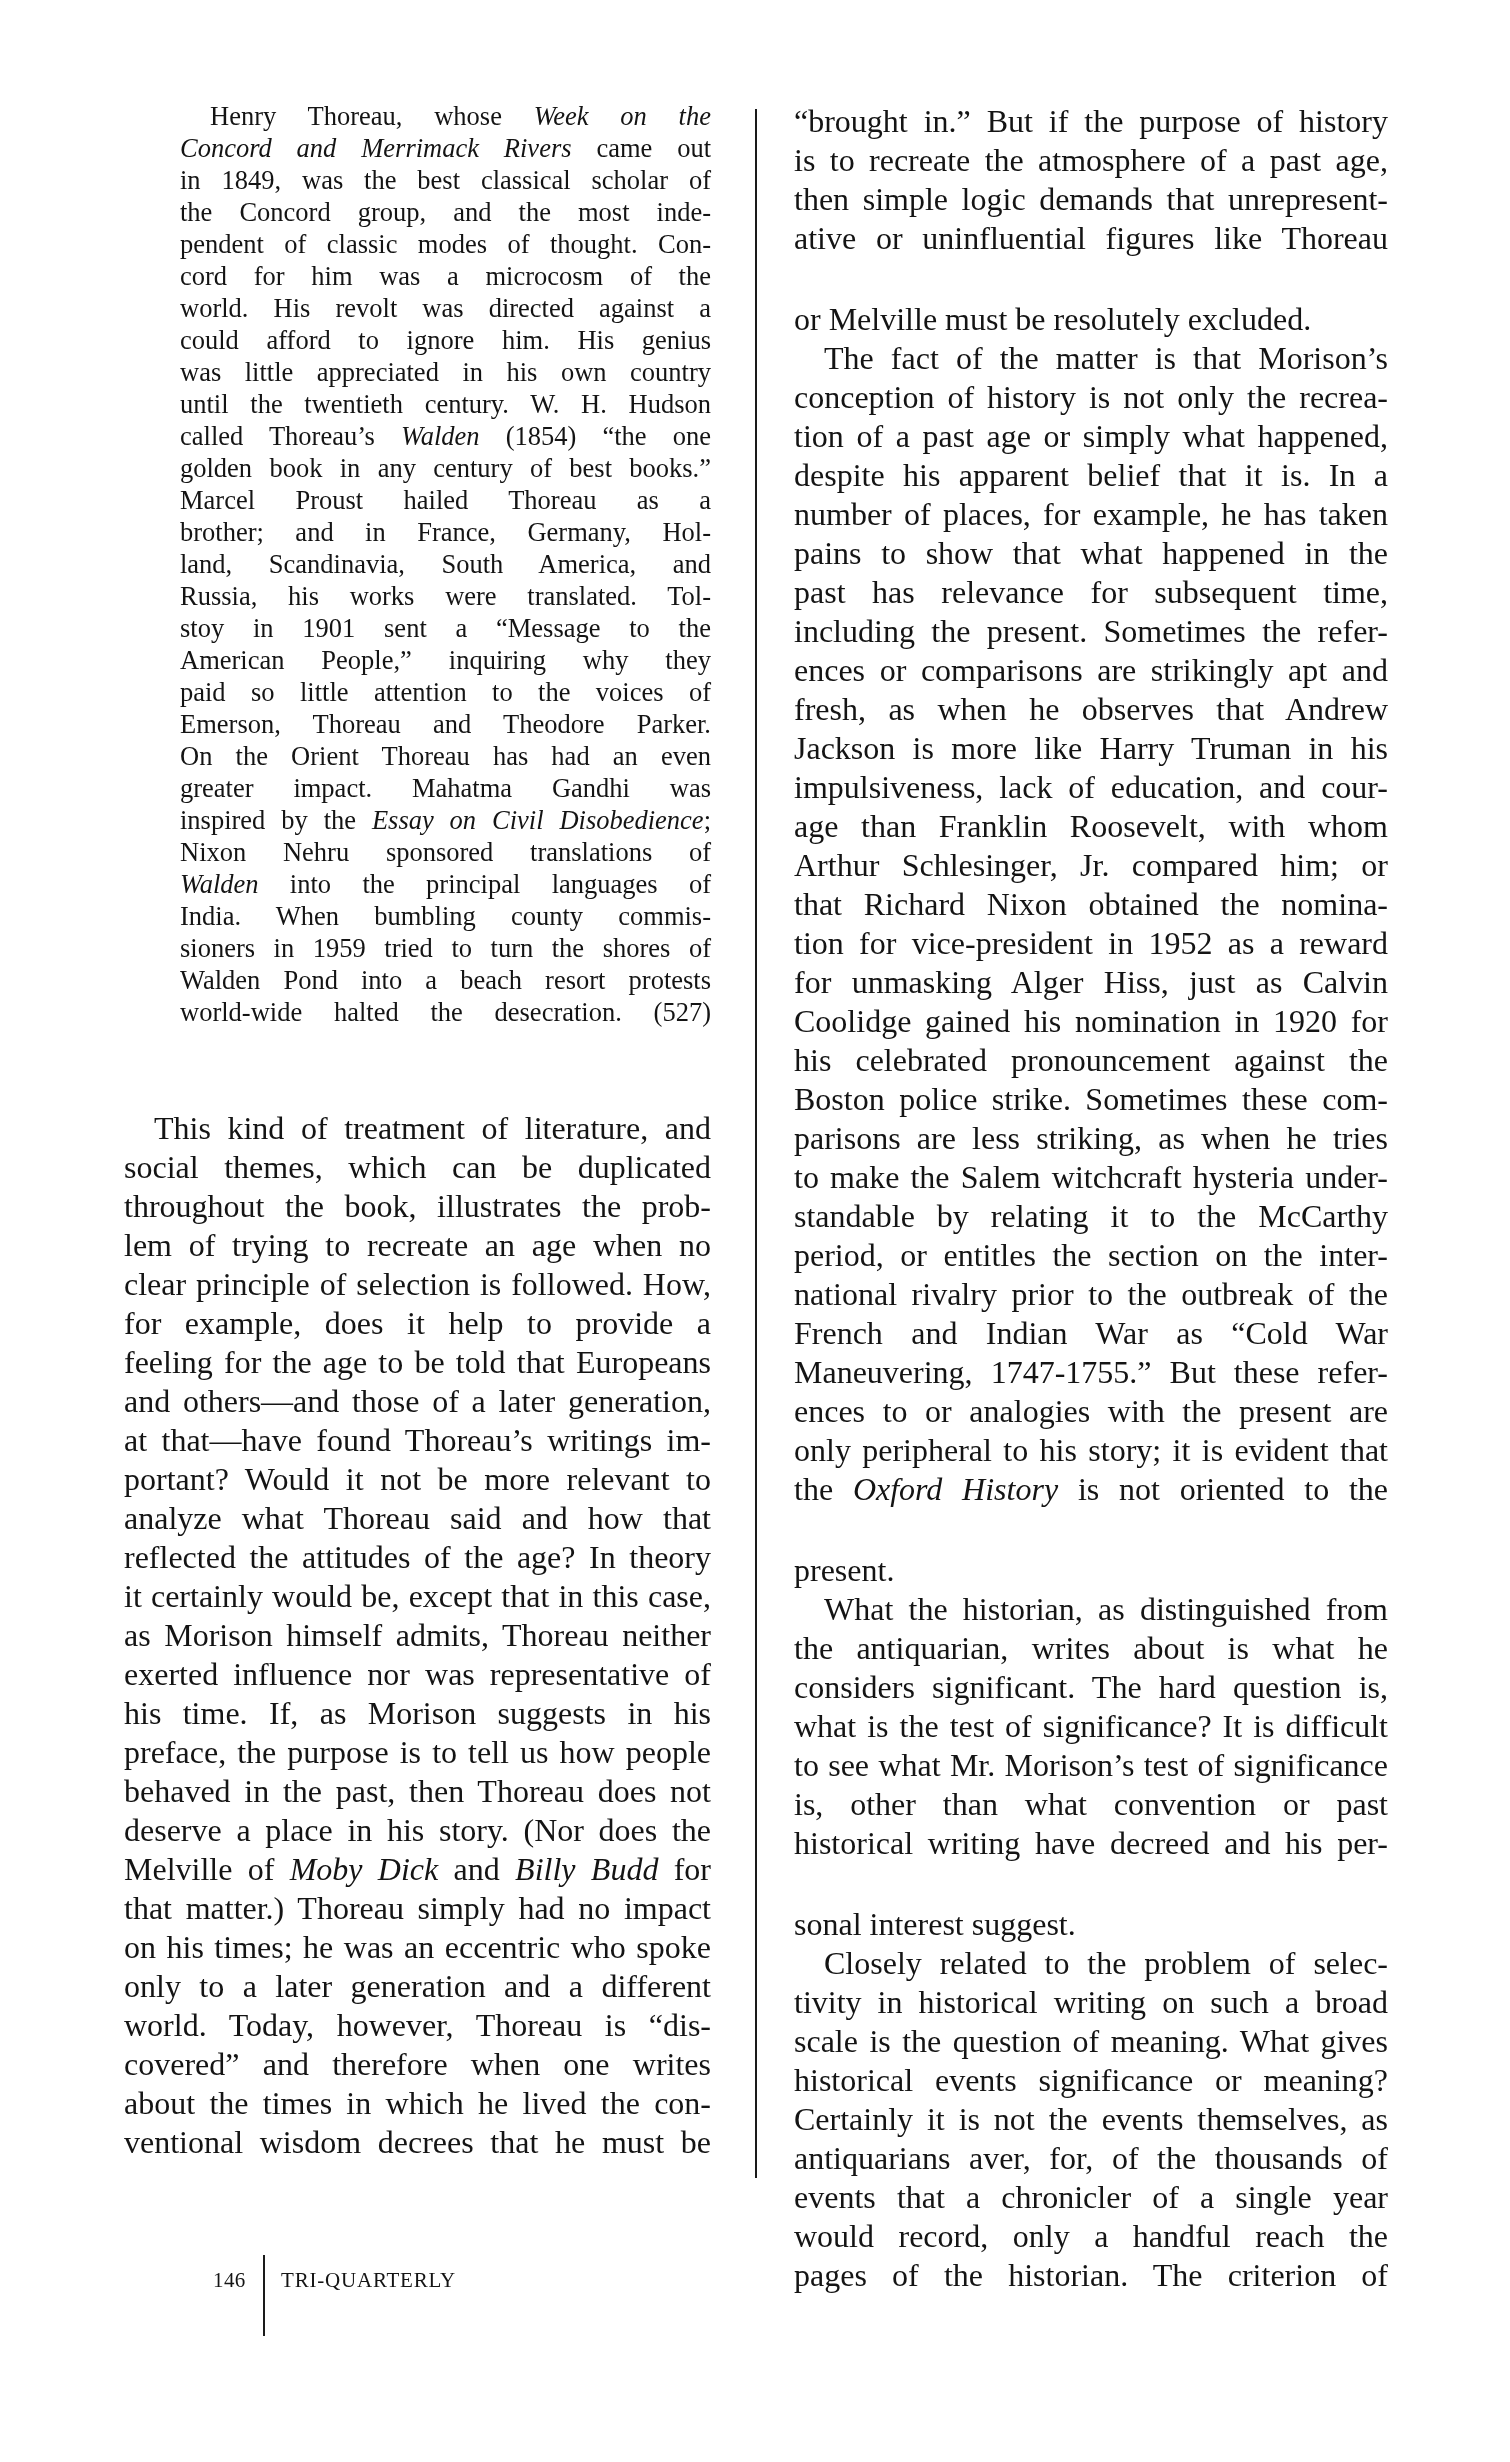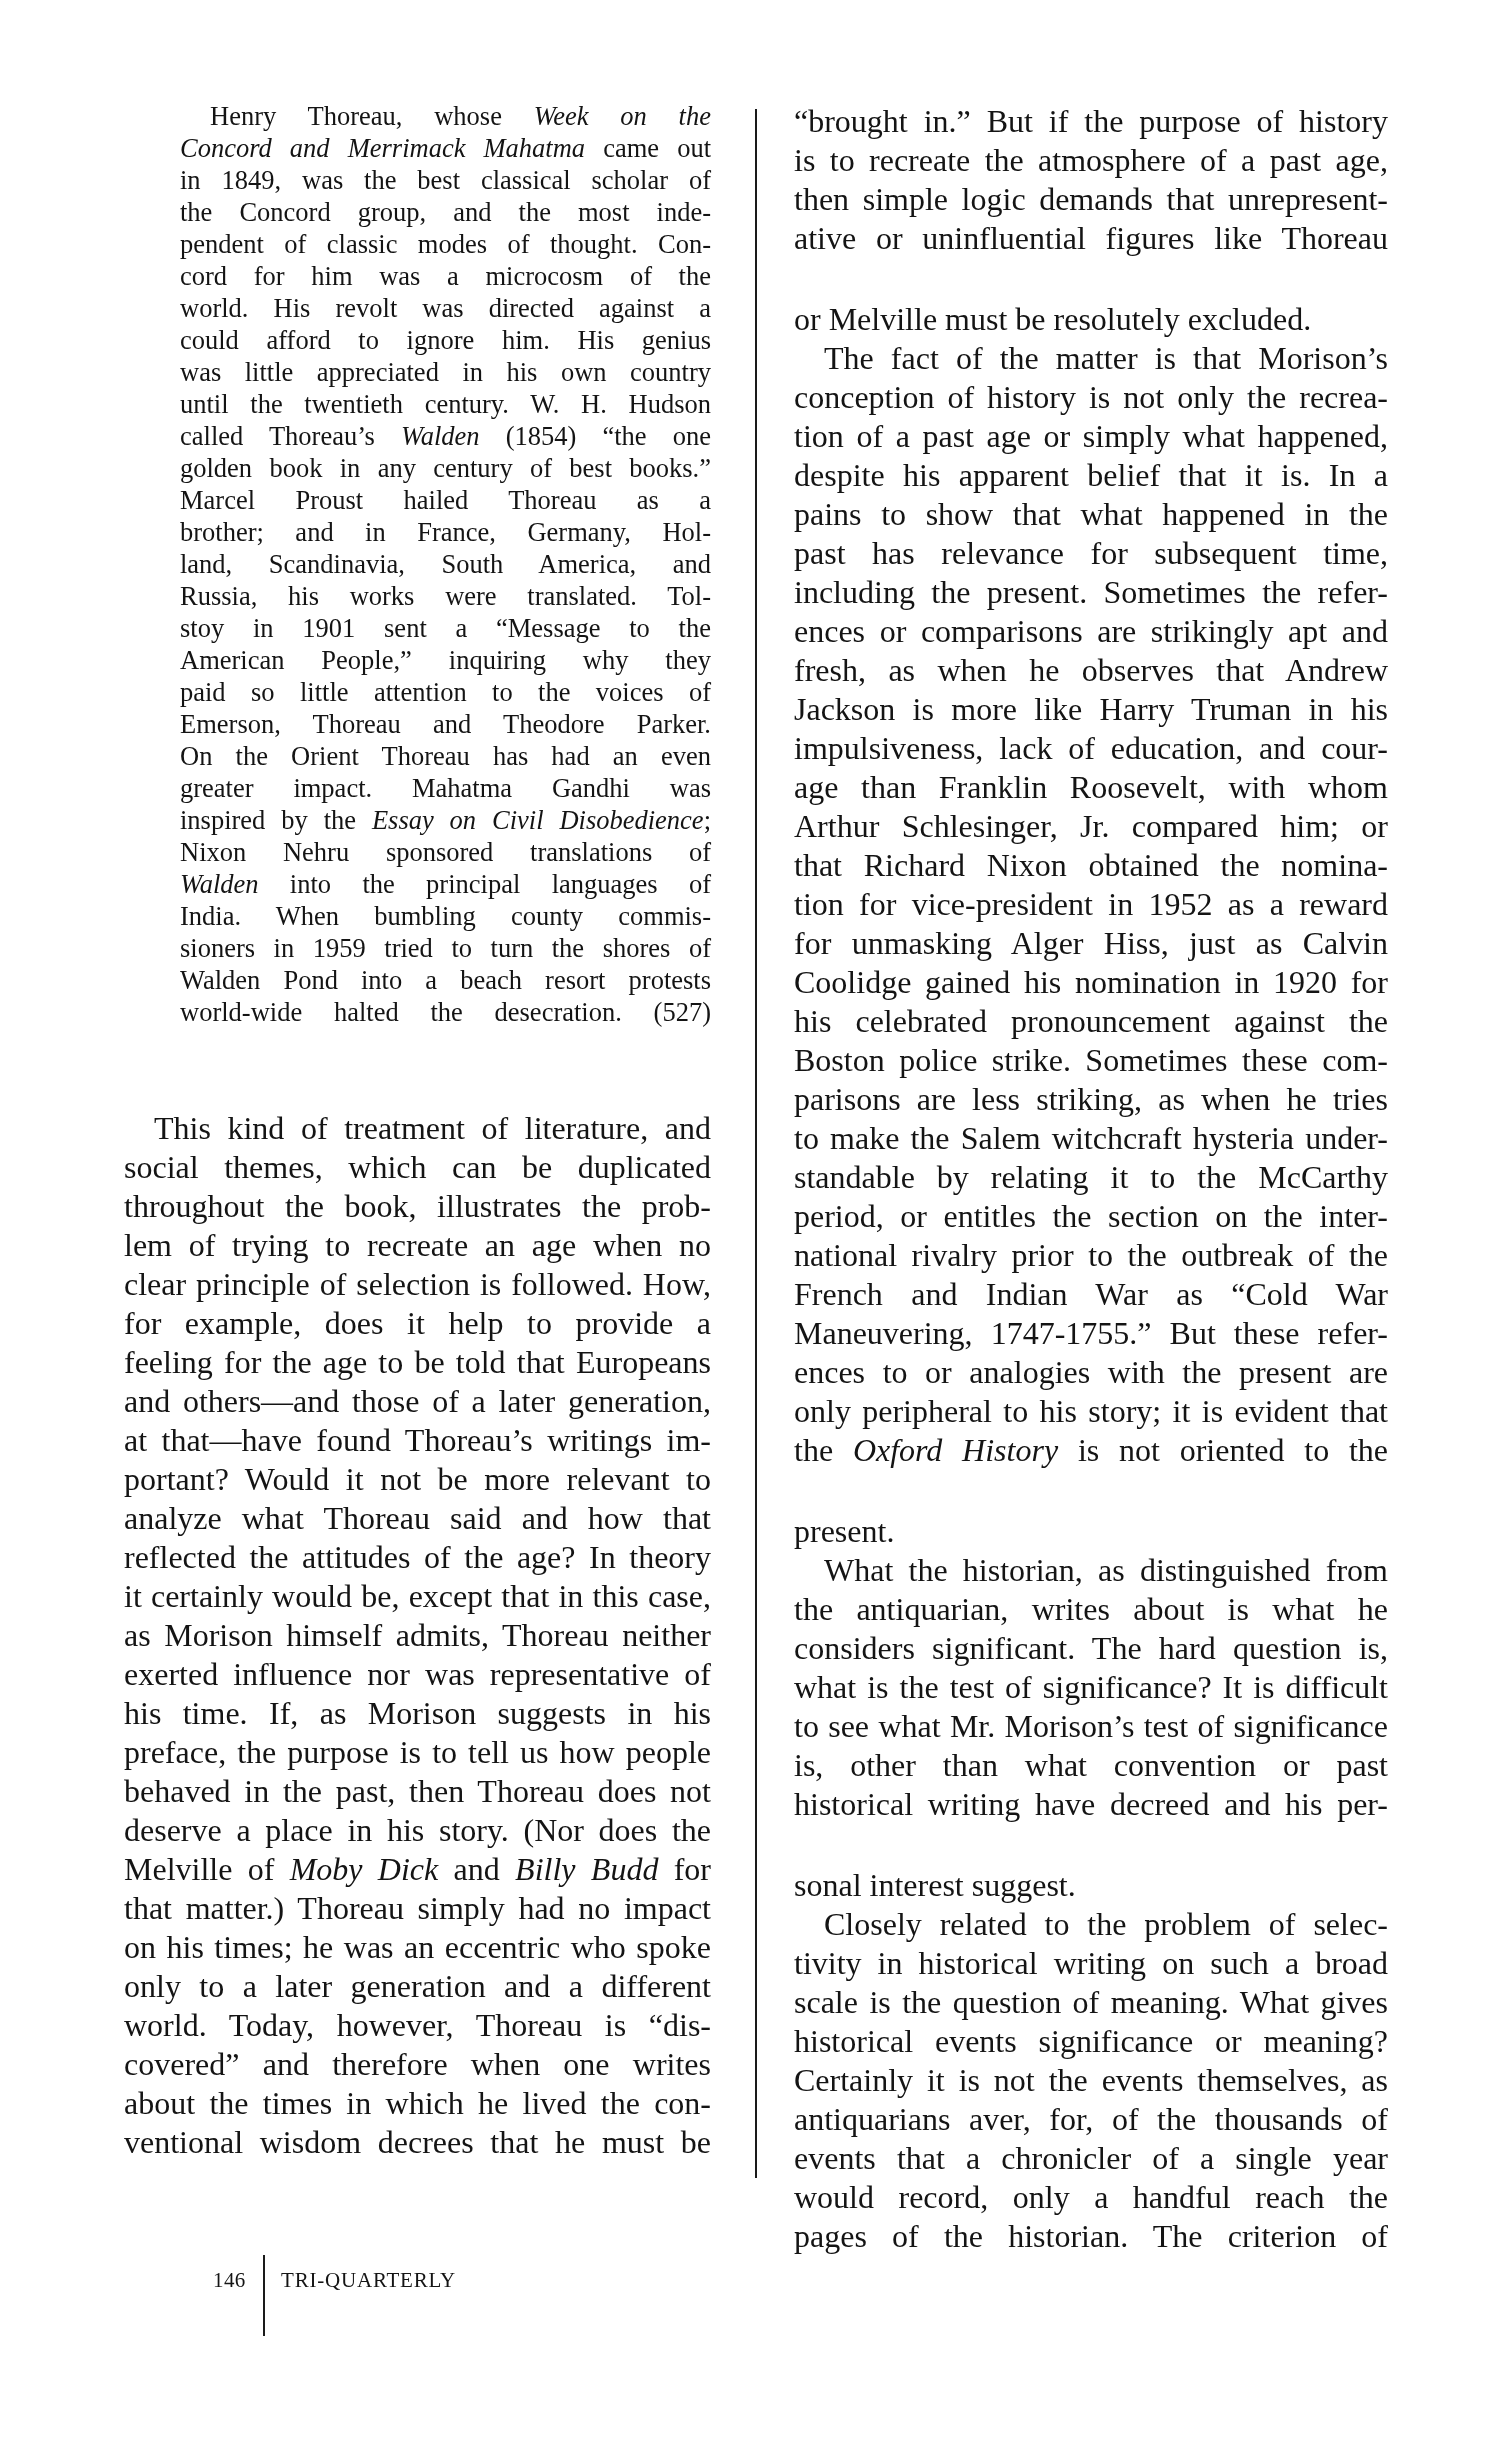--- a/index.html
+++ b/index.html
@@ -22,21 +22,21 @@
   .footer-title { position:absolute; left:281px; top:2268px; font-size:21px; letter-spacing:0.8px; }
 </style>
 </head>
 <body>
 
 <div class="col quote" id="quote">
     <span class="line" style="padding-left: 30px;">
       <span class="t">Henry Thoreau, whose <i>Week on the</i></span>
     </span>
     <span class="line">
-      <span class="t"><i>Concord and Merrimack Mahatma</i> came out</span>
+      <span class="t"><i>Concord and Merrimack Rivers</i> came out</span>
     </span>
     <span class="line">
       <span class="t">in 1849, was the best classical scholar of</span>
     </span>
     <span class="line">
       <span class="t">the Concord group, and the most inde-</span>
     </span>
     <span class="line">
       <span class="t">pendent of classic modes of thought. Con-</span>
     </span>
@@ -217,20 +217,23 @@
       <span class="t">The fact of the matter is that Morison’s</span>
     </span>
     <span class="line">
       <span class="t">conception of history is not only the recrea-</span>
     </span>
     <span class="line">
       <span class="t">tion of a past age or simply what happened,</span>
     </span>
     <span class="line">
       <span class="t">despite his apparent belief that it is. In a</span>
+    </span>
+    <span class="line">
+      <span class="t">number of places, for example, he has taken</span>
     </span>
     <span class="line">
       <span class="t">pains to show that what happened in the</span>
     </span>
     <span class="line">
       <span class="t">past has relevance for subsequent time,</span>
     </span>
     <span class="line">
       <span class="t">including the present. Sometimes the refer-</span>
     </span>

